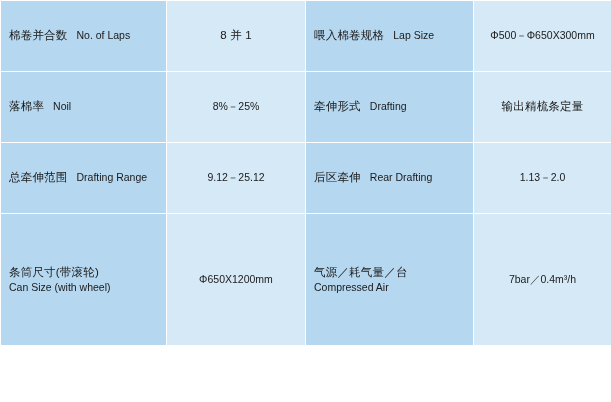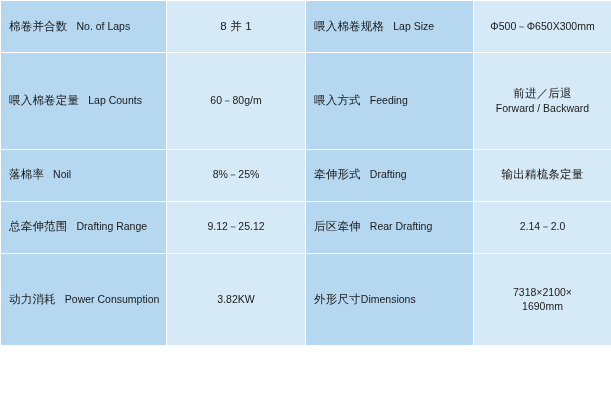--- a/index.html
+++ b/index.html
@@ -67,35 +67,20 @@
         <span class="zh">8 并 1</span>
       </td>
       <td class="label">
         <span class="zh">喂入棉卷规格</span><span class="gap"></span><span class="en">Lap Size</span>
       </td>
       <td class="value">
         <span class="en">Φ500－Φ650X300mm</span>
       </td>
     </tr>
 
-    <tr>
-      <td class="label">
-        <span class="zh">喂入棉卷定量</span><span class="gap"></span><span class="en">Lap Counts</span>
-      </td>
-      <td class="value">
-        <span class="en">60－80g/m</span>
-      </td>
-      <td class="label">
-        <span class="zh">喂入方式</span><span class="gap"></span><span class="en">Feeding</span>
-      </td>
-      <td class="value two-line">
-        <span class="zh">前进／后退</span>
-        <span class="en">Forward / Backward</span>
-      </td>
-    </tr>
 
 
     <tr>
       <td class="label">
         <span class="zh">落棉率</span><span class="gap"></span><span class="en">Noil</span>
       </td>
       <td class="value">
         <span class="en">8%－25%</span>
       </td>
       <td class="label">
@@ -110,37 +95,38 @@
       <td class="label">
         <span class="zh">总牵伸范围</span><span class="gap"></span><span class="en">Drafting Range</span>
       </td>
       <td class="value">
         <span class="en">9.12－25.12</span>
       </td>
       <td class="label">
         <span class="zh">后区牵伸</span><span class="gap"></span><span class="en">Rear Drafting</span>
       </td>
       <td class="value">
-        <span class="en">2.14－2.0</span>
+        <span class="en">1.13－2.0</span>
+      </td>
+    </tr>
+
+    <tr>
+      <td class="label two-line">
+        <span class="zh">条筒尺寸(带滚轮)</span>
+        <span class="en">Can Size (with wheel)</span>
+      </td>
+      <td class="value">
+        <span class="en">Φ650X1200mm</span>
+      </td>
+      <td class="label two-line">
+        <span class="zh">气源／耗气量／台</span>
+        <span class="en">Compressed Air</span>
+      </td>
+      <td class="value">
+        <span class="en">7bar／0.4m³/h</span>
       </td>
     </tr>
 
 
-
-    <tr>
-      <td class="label">
-        <span class="zh">动力消耗</span><span class="gap"></span><span class="en">Power Consumption</span>
-      </td>
-      <td class="value">
-        <span class="en">3.82KW</span>
-      </td>
-      <td class="label">
-        <span class="zh">外形尺寸</span><span class="en">Dimensions</span>
-      </td>
-      <td class="value two-line">
-        <span class="en">7318×2100×</span>
-        <span class="en">1690mm</span>
-      </td>
-    </tr>
 
 
   </tbody>
 </table>
 
 </body></html>

